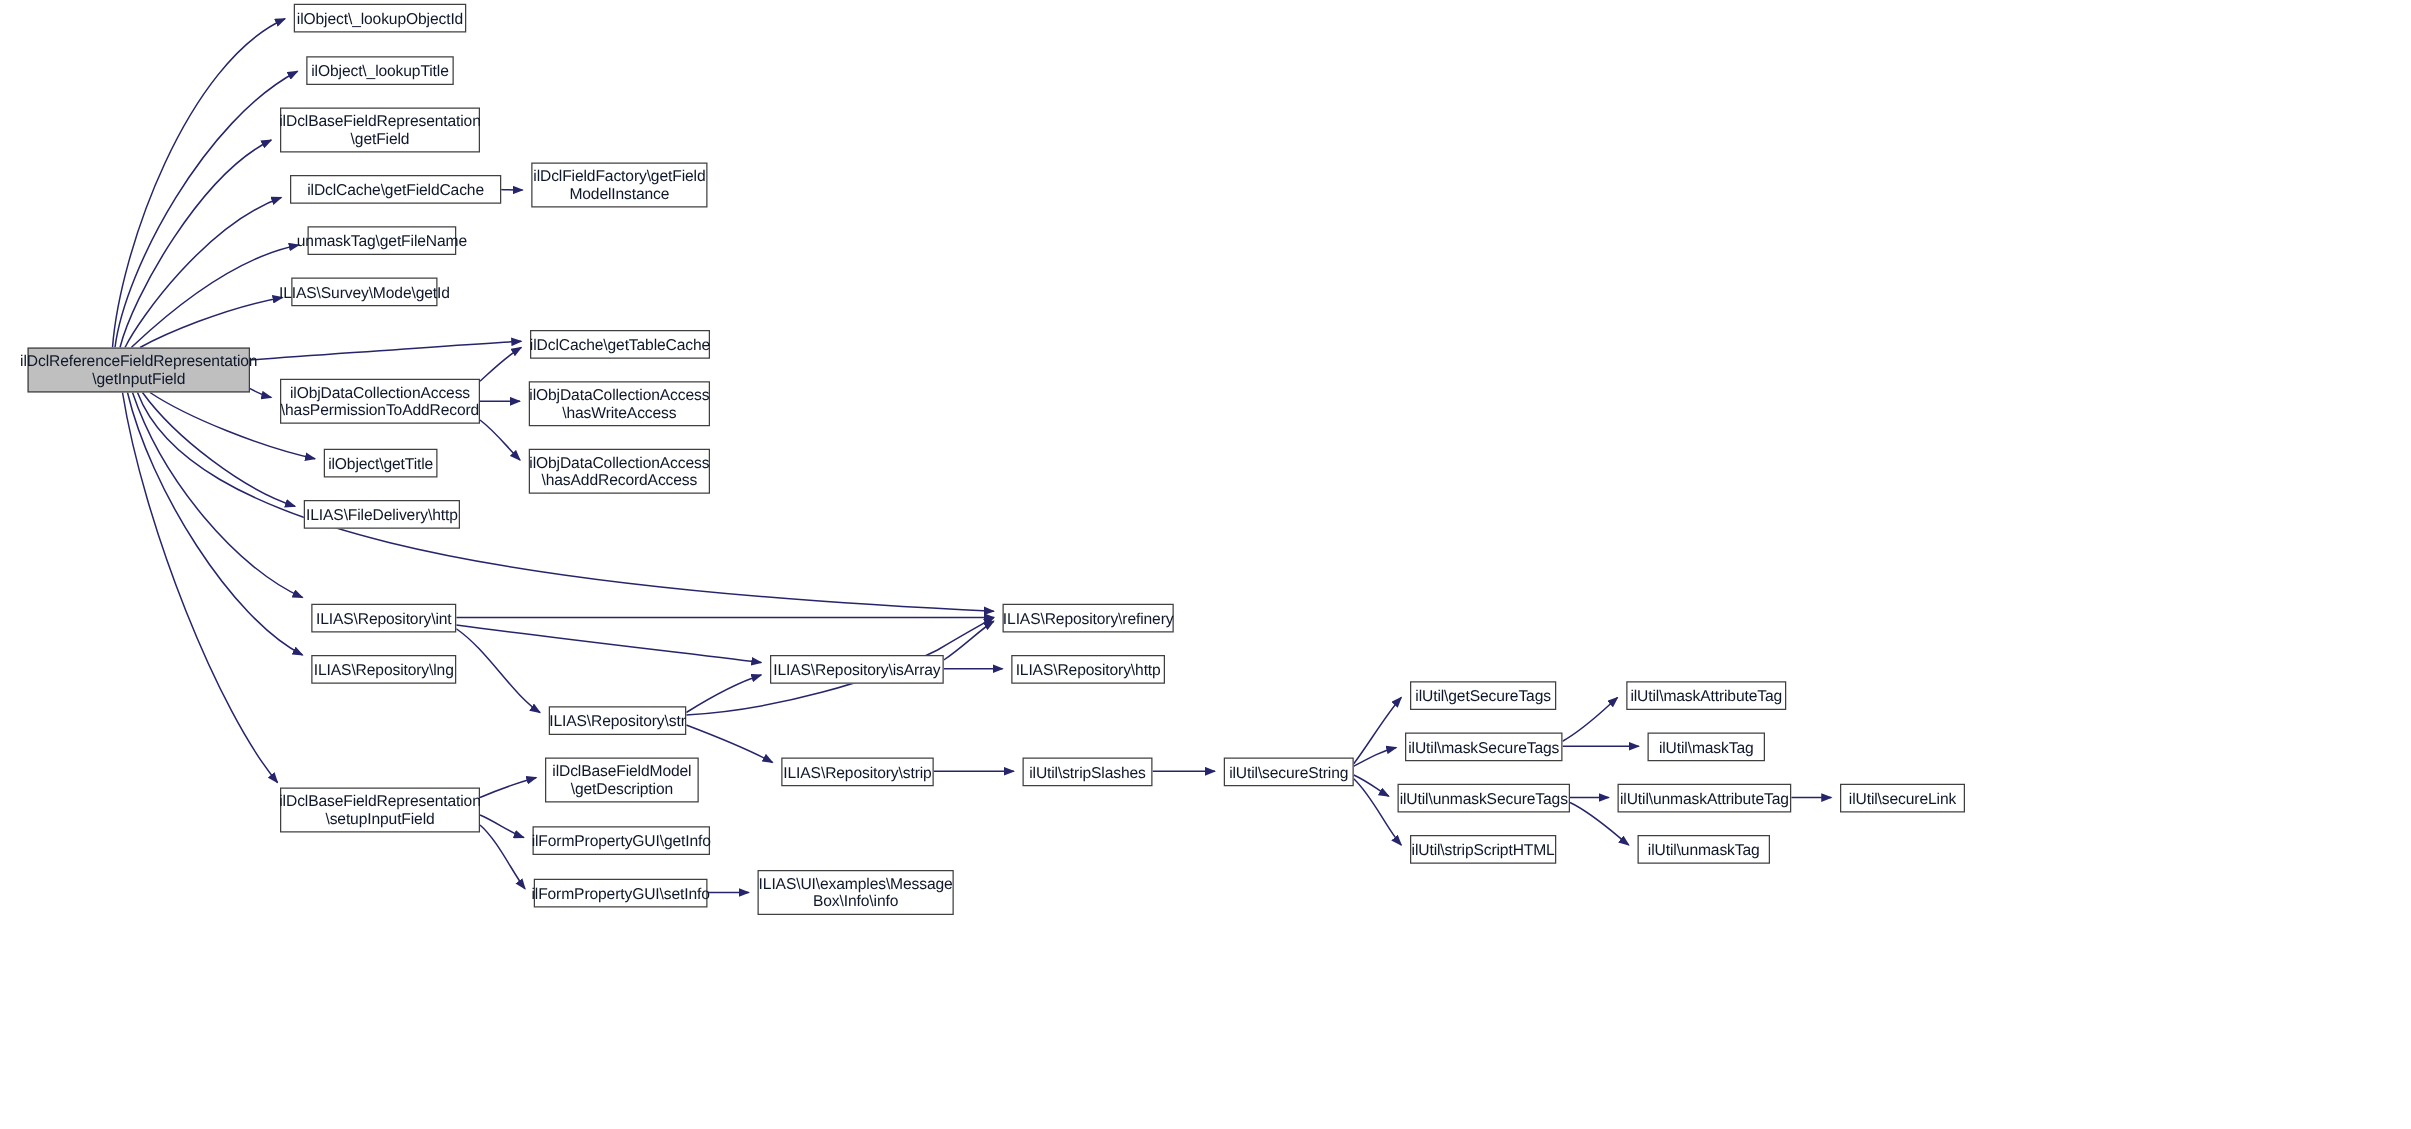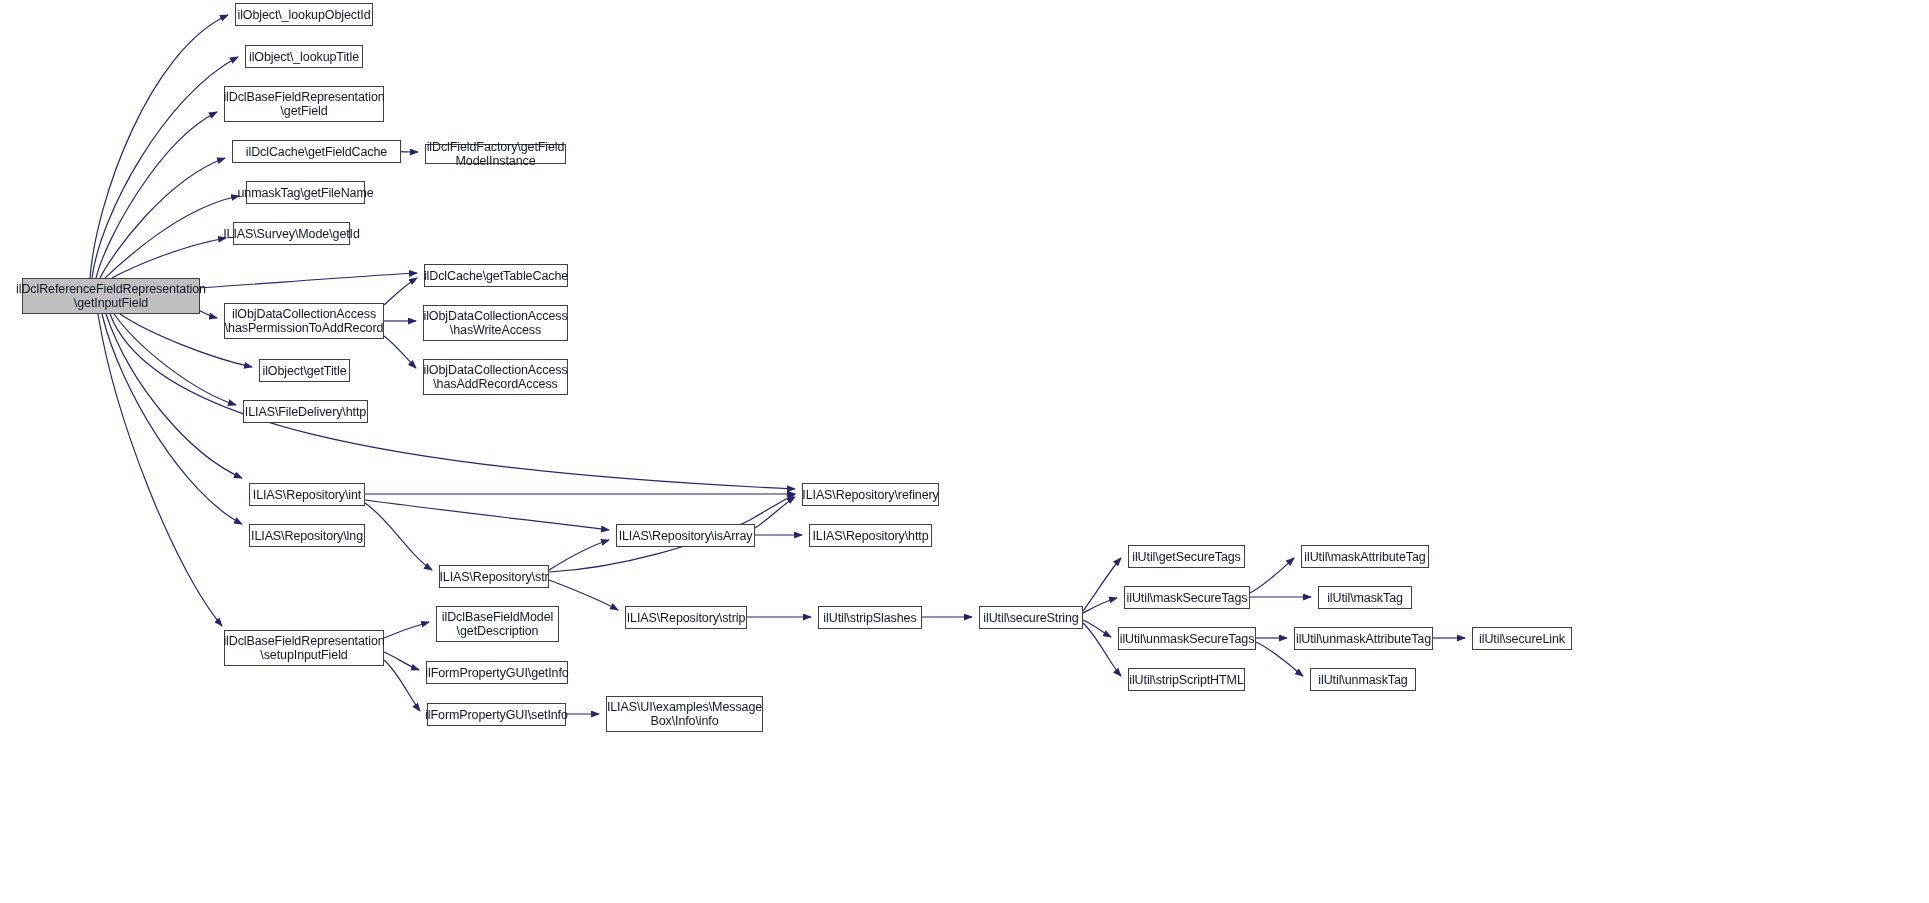--- a/index.html
+++ b/index.html
@@ -96,21 +96,21 @@
       </g>
   </svg>
   <div id="node-layer">
       <div class="node root" style="left: 22px; top: 278px; width: 178px; height: 36px;">ilDclReferenceFieldRepresentation
 \getInputField</div>
       <div class="node" style="left: 235px; top: 3px; width: 138px; height: 23px;">ilObject\_lookupObjectId</div>
       <div class="node" style="left: 245px; top: 45px; width: 118px; height: 23px;">ilObject\_lookupTitle</div>
       <div class="node" style="left: 224px; top: 86px; width: 160px; height: 36px;">ilDclBaseFieldRepresentation
 \getField</div>
       <div class="node" style="left: 232px; top: 140px; width: 169px; height: 23px;">ilDclCache\getFieldCache</div>
-      <div class="node" style="left: 425px; top: 144px; width: 141px; height: 20px;">ilDclFieldFactory\getField
+      <div class="node" style="left: 425px; top: 130px; width: 141px; height: 36px;">ilDclFieldFactory\getField
 ModelInstance</div>
       <div class="node" style="left: 246px; top: 181px; width: 119px; height: 23px;">unmaskTag\getFileName</div>
       <div class="node" style="left: 233px; top: 222px; width: 117px; height: 23px;">ILIAS\Survey\Mode\getId</div>
       <div class="node" style="left: 424px; top: 264px; width: 144px; height: 23px;">ilDclCache\getTableCache</div>
       <div class="node" style="left: 224px; top: 303px; width: 160px; height: 36px;">ilObjDataCollectionAccess
 \hasPermissionToAddRecord</div>
       <div class="node" style="left: 423px; top: 305px; width: 145px; height: 36px;">ilObjDataCollectionAccess
 \hasWriteAccess</div>
       <div class="node" style="left: 259px; top: 359px; width: 91px; height: 23px;">ilObject\getTitle</div>
       <div class="node" style="left: 423px; top: 359px; width: 145px; height: 36px;">ilObjDataCollectionAccess

